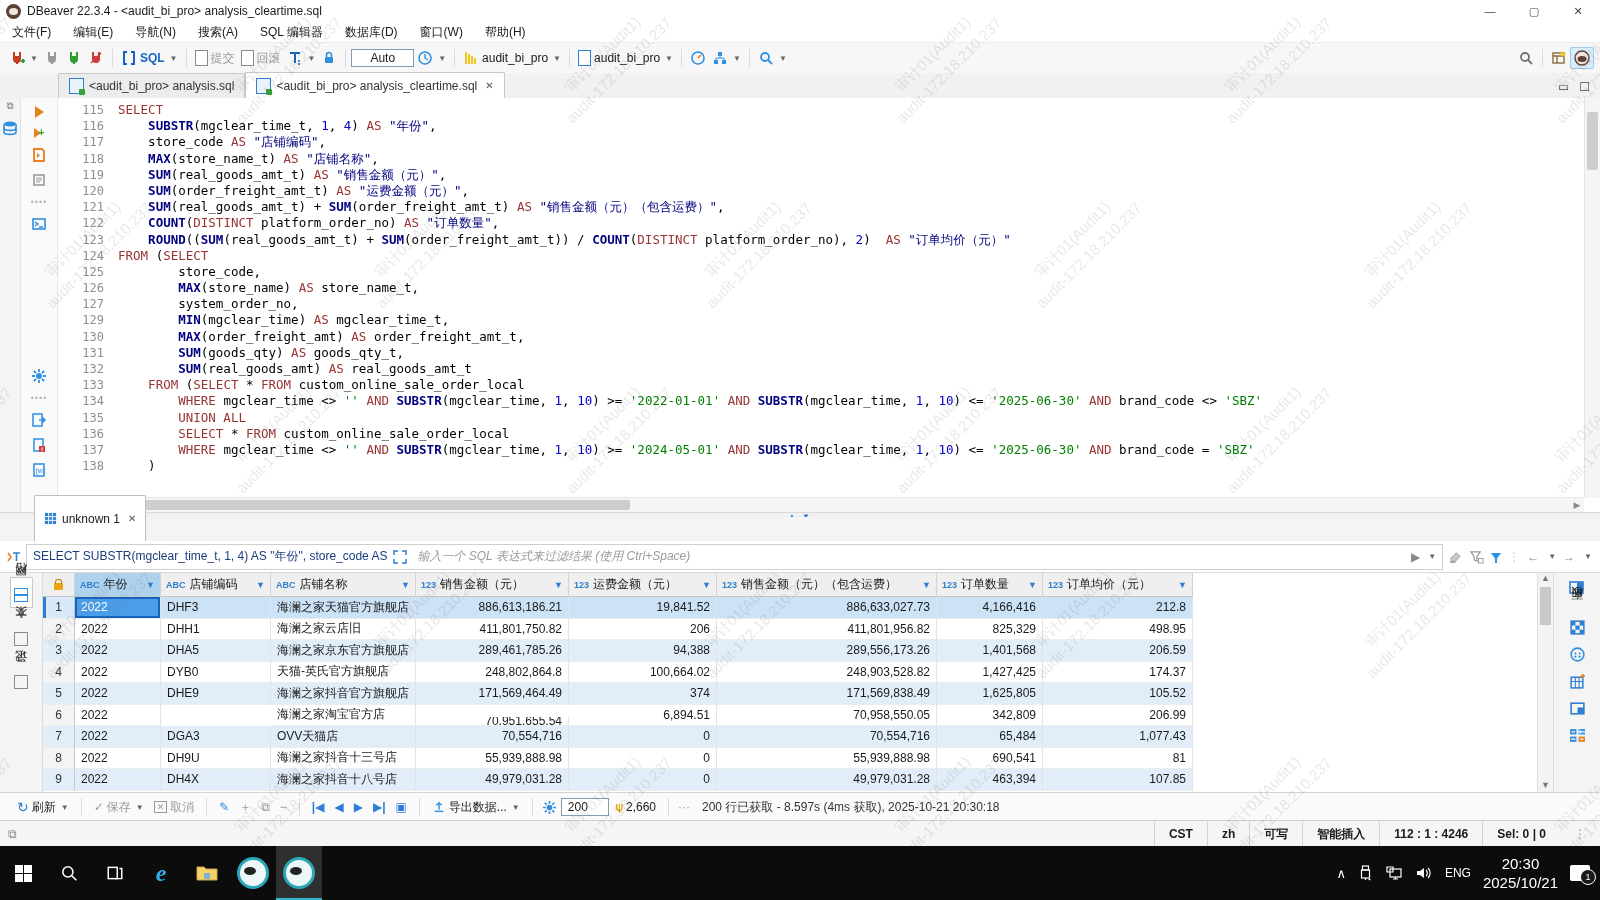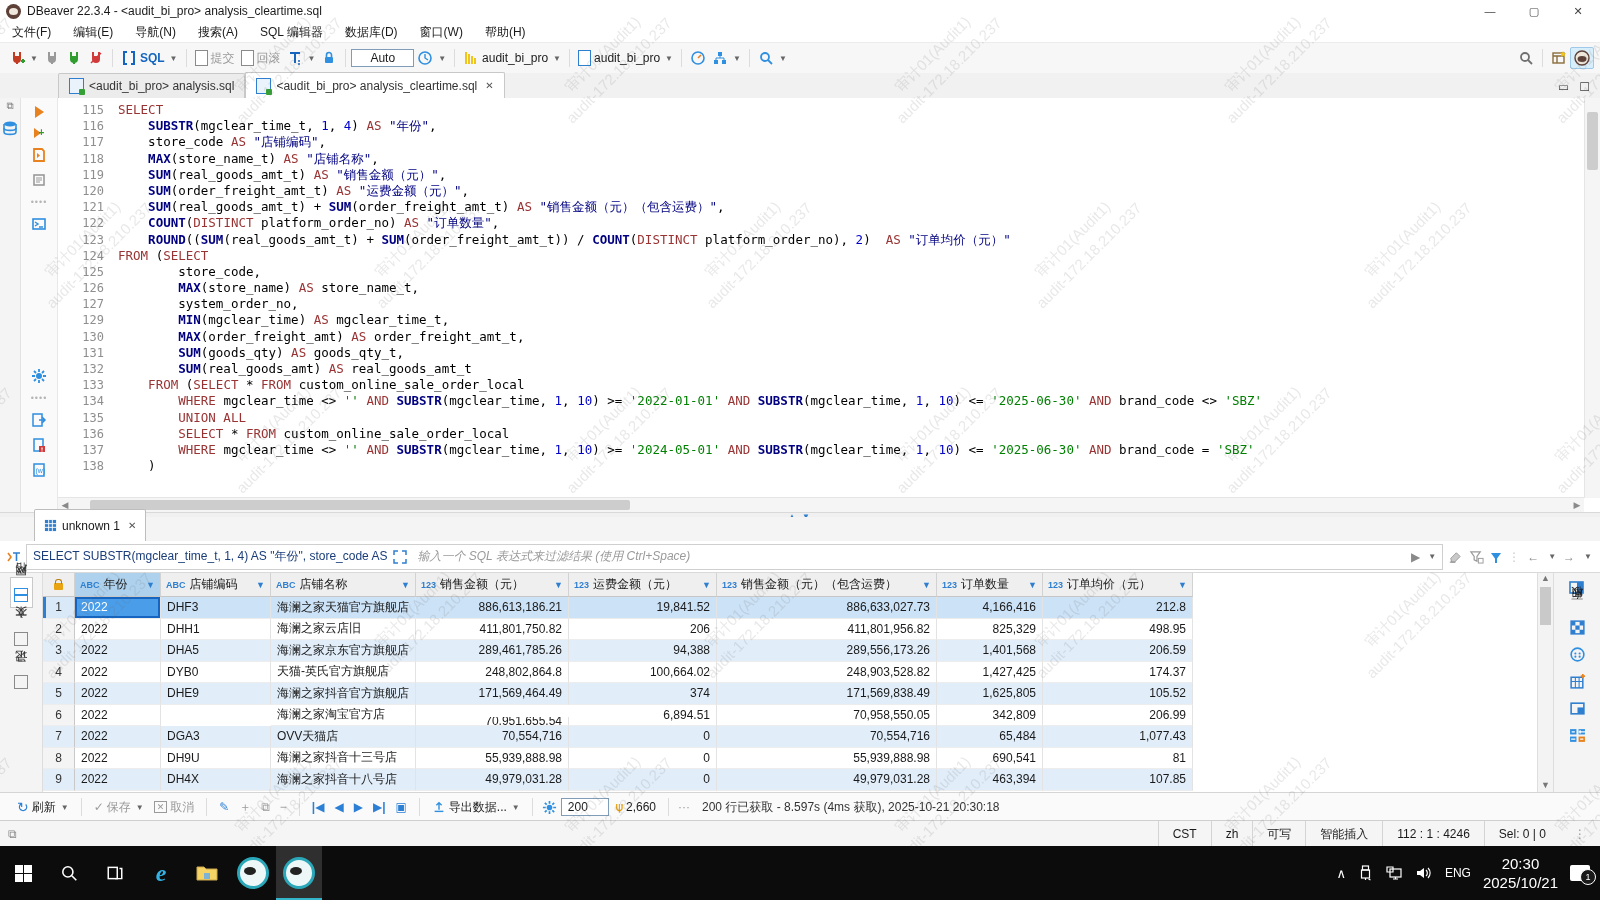--- a/index.html
+++ b/index.html
@@ -52,21 +52,21 @@
   .tok-p{color:#000;}
   .vscroll{position:absolute;top:0;right:0;width:15px;bottom:14px;background:#f5f5f5;border-left:1px solid #e5e5e5;}
   .vthumb{position:absolute;top:14px;left:2px;width:11px;height:58px;background:#cdcdcd;border-radius:2px;}
   .hscroll{position:absolute;left:0;right:16px;bottom:0;height:14px;background:#f5f5f5;border-top:1px solid #e5e5e5;display:flex;align-items:center;}
   .hthumb{margin-left:18px;width:540px;height:10px;background:#cdcdcd;border-radius:2px;}
   .scr-ar{width:14px;text-align:center;color:#8a8a8a;font-size:9px;}
   .sash{position:absolute;top:512px;left:0;right:0;height:5px;background:#f0f0f0;border-top:1px solid #d9d9d9;text-align:center;line-height:4px;}
   .sash span{color:#2f7fd0;font-size:8px;letter-spacing:2px;}
   
   .restabbar{position:absolute;top:517px;left:0;right:0;height:24px;background:#f4f4f4;border-bottom:1px solid #cfcfcf;display:flex;align-items:flex-end;padding-left:34px;}
-  .rtab{height:23px;background:#fff;border:1px solid #bdbdbd;border-bottom:1px solid #fff;display:flex;align-items:center;gap:5px;padding:4px 9px;border-radius:2px 2px 0 0;margin-bottom:-1px;}
+  .rtab{height:23px;background:#fff;border:1px solid #bdbdbd;border-bottom:1px solid #fff;display:flex;align-items:center;gap:5px;padding:11px 9px;border-radius:2px 2px 0 0;margin-bottom:-1px;}
   .filterbar{position:absolute;top:541px;left:0;right:0;height:31px;border-bottom:1px solid #d9d9d9;display:flex;align-items:center;background:#fff;padding-left:6px;}
   .fquery{color:#1a3d7a;white-space:nowrap;overflow:hidden;max-width:760px;}
   .fplace{color:#9a9a9a;font-style:italic;margin-left:10px;white-space:nowrap;}
   .fbox{flex:1;display:flex;align-items:center;border:1px solid #cfcfcf;height:24px;margin:0 4px;padding:0 6px;background:#fff;}
   .fbtns{display:flex;align-items:center;gap:7px;padding-right:8px;color:#8a8a8a;}
   .gridzone{position:absolute;top:573px;left:0;right:0;height:219px;display:flex;}
   .sidetabs{width:42px;background:#f4f4f4;border-right:1px solid #ddd;display:flex;flex-direction:column;align-items:center;padding-top:4px;gap:14px;flex:none;}
   .sidetab{display:flex;flex-direction:column;align-items:center;gap:3px;padding:5px 2px;color:#333;}
   .sidetab.active{background:#fff;border:1px solid #c9c9c9;}
   .vtext{writing-mode:vertical-rl;transform:rotate(180deg);font-size:12px;letter-spacing:1px;}
@@ -679,21 +679,21 @@
       <span>2,660</span>
     </span>
     <span class="vsep"></span>
     <span class="gray">···</span>
     <span class="rstatus">200 行已获取 - 8.597s (4ms 获取), 2025-10-21 20:30:18</span>
   </div>
 
   <div class="statusbar">
     <span style="padding-left:8px;color:#8a8a8a;">⧉</span>
     <span class="sb-spacer"></span>
-    <span id="sbcells" style="display:flex;height:100%;">
+    <span id="sbcells" style="display:flex;height:100%;font-weight:bold;">
         <span class="sbcell">CST</span>
         <span class="sbcell">zh</span>
         <span class="sbcell">可写</span>
         <span class="sbcell">智能插入</span>
         <span class="sbcell">112 : 1 : 4246</span>
         <span class="sbcell">Sel: 0 | 0</span>
       </span>
     <span class="sbcell" style="border-left:none;color:#9a9a9a;">⋮</span>
   </div>
 

